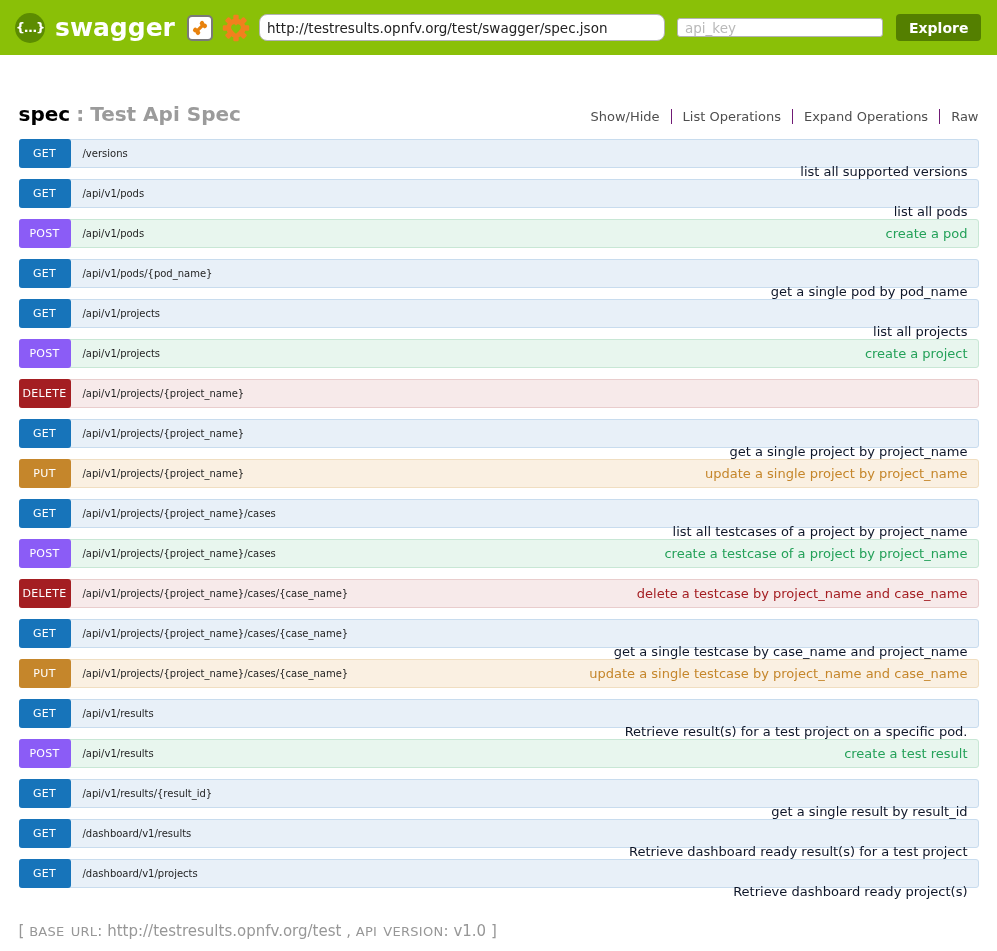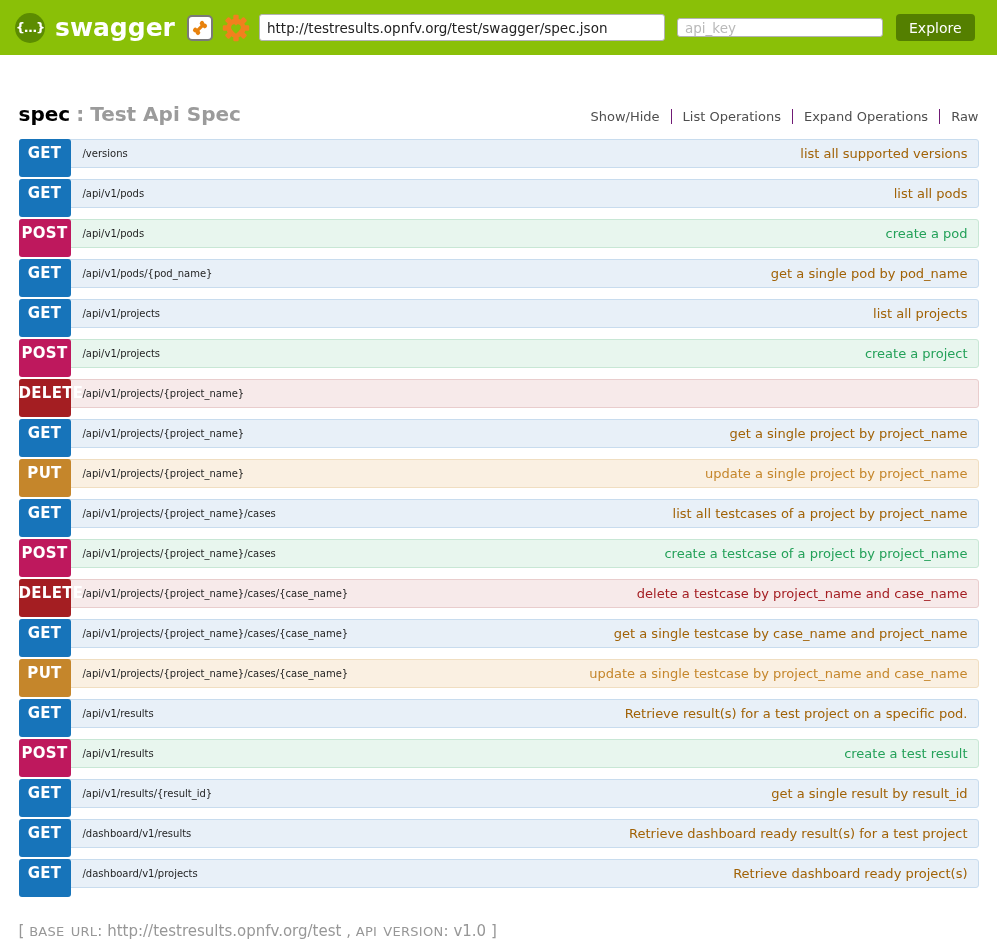--- a/index.html
+++ b/index.html
@@ -20,34 +20,34 @@
   .brand-name { color: #fff; font-size: 25px; font-weight: bold; margin-left: 10px; }
 
   .throbber-btn {
     width: 26px; height: 26px; background: #fff; border: 2px solid #7a7a7a;
     border-radius: 5px; display: flex; align-items: center; justify-content: center;
     margin-right: 8px; cursor: pointer;
   }
   .gear-wrap { width: 30px; height: 30px; margin-right: 8px; cursor: pointer; }
 
   .url-input {
-    width: 406px; height: 27px; border: 1px solid #b3b3b3; border-radius: 3px;
+    width: 406px; height: 27px; border: 1px solid #b3b3b3; border-radius: 8px;
     font-size: 13.5px; padding: 0 7px; color: #222; outline: none;
     font-family: "DejaVu Sans", sans-serif;
   }
   .key-input {
     width: 206px; height: 19px; border: 1px solid #b3b3b3; border-radius: 3px;
     font-size: 13.5px; padding: 0 7px; color: #222; outline: none; margin-left: 12px;
     font-family: "DejaVu Sans", sans-serif;
   }
   .key-input::placeholder { color: #b9b9b9; }
   .explore-btn {
     margin-left: 13px; height: 27px; padding: 0 13px;
     background: #547f00; color: #fff; border: none; border-radius: 4px;
-    font-size: 14px; font-weight: normal; cursor: pointer;
+    font-size: 14px; font-weight: bold; cursor: pointer;
     font-family: "DejaVu Sans", sans-serif;
   }
 
   
   .container { width: 960px; margin: 0 auto; }
 
   .title-row {
     margin-top: 47px; display: flex; justify-content: space-between; align-items: baseline;
   }
   .api-title { font-size: 20px; font-weight: bold; color: #000; }
@@ -60,39 +60,39 @@
   }
   .option-links a:last-child { border-right: none; padding-right: 0; }
 
   
   .endpoint-list { margin-top: 13px; }
   .op-row {
     position: relative; height: 29px; margin-bottom: 11px;
     border: 1px solid; border-radius: 3px; cursor: pointer;
   }
   .op-method {
-    position: absolute; left: -1px; top: -1px; width: 52px; height: 38px;
-    border-radius: 3px; color: #fff; font-size: 15px; font-weight: bold;
+    position: absolute; left: -1px; top: -1px; width: 52px; height: 29px;
+    border-radius: 3px; color: #fff; font-size: 11px; font-weight: normal;
     text-align: center; line-height: 29px; letter-spacing: 0.3px;
   }
   .op-path {
     position: absolute; left: 63px; top: 0; line-height: 27px;
     font-size: 10px; color: #1f1f1f; text-decoration: none;
   }
   .op-desc {
     position: absolute; right: 10px; top: 0; line-height: 27px;
     font-size: 13px; text-decoration: none;
   }
 
   .op-get    { background: #e8f0f8; border-color: #c8dcee; }
   .op-get    .op-method { background: #1774ba; }
-  .op-get    .op-desc { color: #a16207; }
+  .op-get    .op-desc { color: #0f172a; margin-top: 18px; }
 
   .op-post   { background: #e8f6ee; border-color: #c8e7d5; }
-  .op-post   .op-method { background: #be185d; }
+  .op-post   .op-method { background: #8b5cf6; }
   .op-post   .op-desc { color: #24a159; }
 
   .op-delete { background: #f7eaea; border-color: #e9cdcd; }
   .op-delete .op-method { background: #a41e22; }
   .op-delete .op-desc { color: #a41e22; }
 
   .op-put    { background: #faf0e2; border-color: #f0dec1; }
   .op-put    .op-method { background: #c5862b; }
   .op-put    .op-desc { color: #c5862b; }
 

